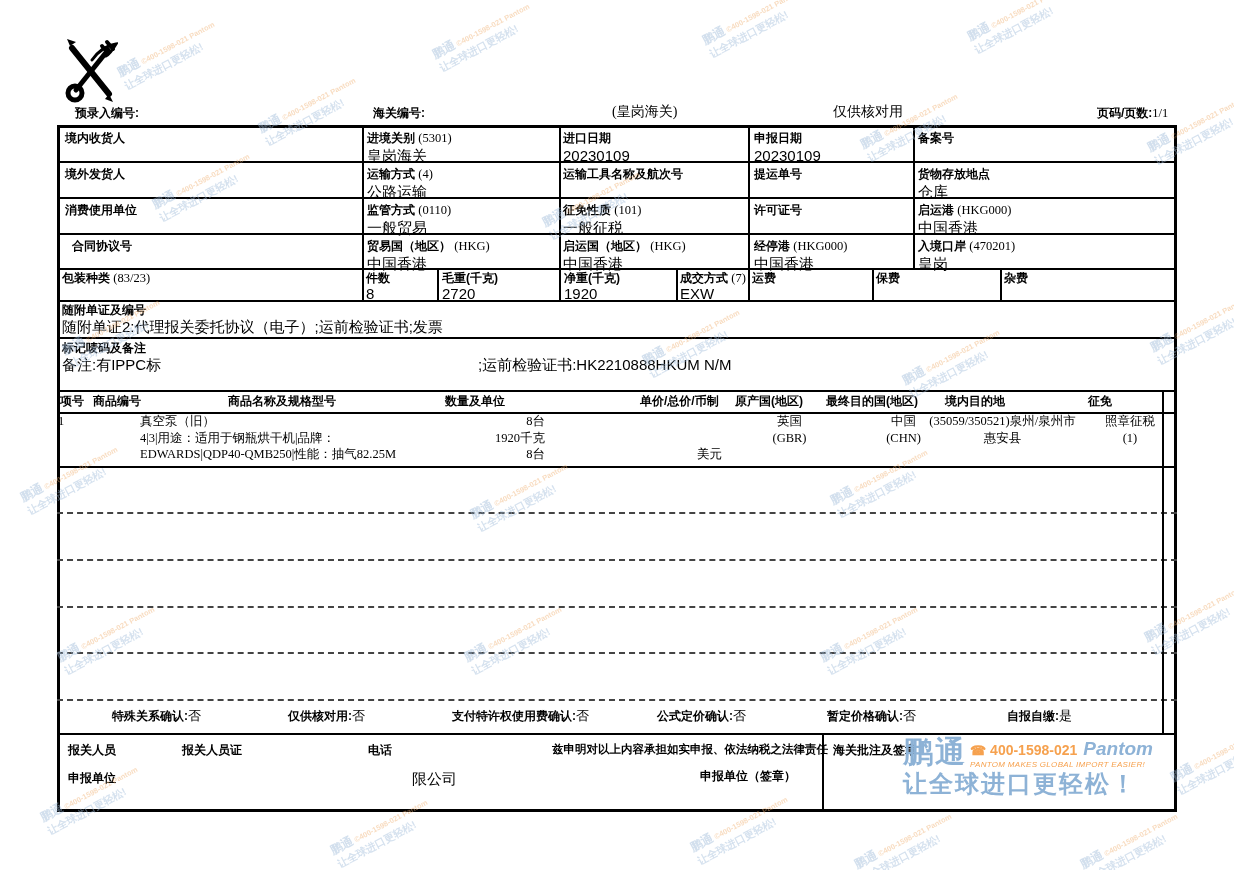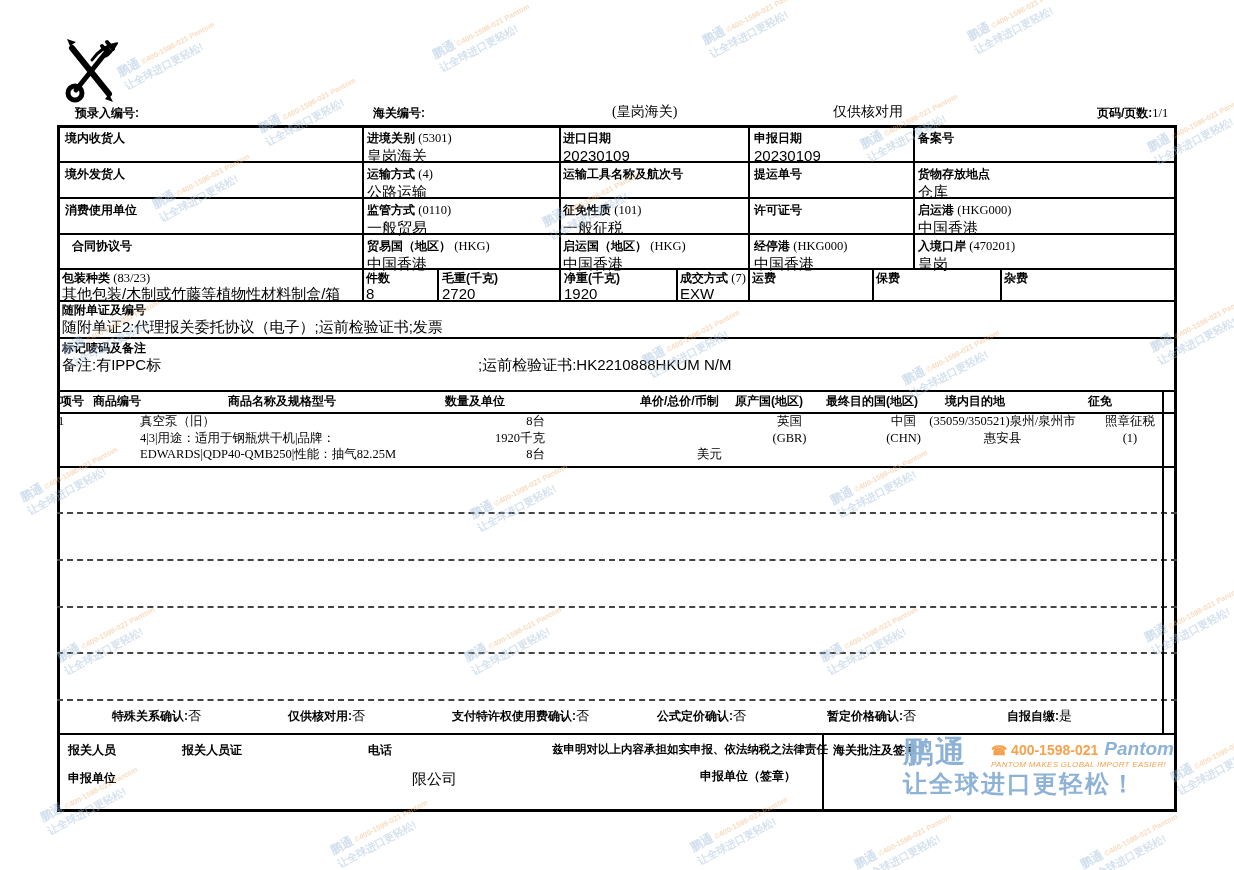--- a/index.html
+++ b/index.html
@@ -31,21 +31,21 @@
   .wm{position:absolute;transform:rotate(-28deg);opacity:.45;z-index:3;
       pointer-events:none;white-space:nowrap;line-height:12px;}
   .wm-cn{color:#9cb9d8;font-weight:700;font-size:12px;font-family:"Liberation Sans",sans-serif;}
   .wm-o{color:#f0b275;font-size:7.5px;font-weight:700;font-family:"Liberation Sans",sans-serif;}
   .wm-l2{color:#a3bedb;font-weight:700;font-size:10.5px;font-family:"Liberation Sans",sans-serif;}
   
   .logo{position:absolute;left:903px;top:737px;width:272px;z-index:4;
         font-family:"Liberation Sans",sans-serif;line-height:1;}
   .logo-row1{display:flex;align-items:flex-start;}
   .logo-cn{color:#8db2d6;font-weight:700;font-size:30px;letter-spacing:2px;}
-  .logo-mid{margin-left:24px;padding-top:2px;}
+  .logo-mid{margin-left:3px;padding-top:2px;}
   .logo-phone{color:#f6a14e;font-weight:700;font-size:14px;}
   .logo-phone .ph-ic{font-size:13px;}
   .logo-en{color:#8db2d6;font-weight:700;font-size:19px;font-style:italic;margin-left:6px;}
   .logo-slogan-en{color:#f6a14e;font-weight:400;font-size:8px;font-style:italic;
                   margin-top:3px;letter-spacing:.3px;}
   .logo-slogan-cn{color:#8db2d6;font-weight:700;font-size:24px;letter-spacing:2px;margin-top:3px;}
 </style>
 </head>
 <body>
 
@@ -164,21 +164,20 @@
   <div class="lbl" style="left:367px;top:238px"><span>贸易国（地区）</span> <span class="code">(HKG)</span></div>
   <div class="val" style="left:367px;top:255px">中国香港</div>
   <div class="lbl" style="left:563px;top:238px"><span>启运国（地区）</span> <span class="code">(HKG)</span></div>
   <div class="val" style="left:563px;top:255px">中国香港</div>
   <div class="lbl" style="left:754px;top:238px"><span>经停港</span> <span class="code">(HKG000)</span></div>
   <div class="val" style="left:754px;top:255px">中国香港</div>
   <div class="lbl" style="left:918px;top:238px"><span>入境口岸</span> <span class="code">(470201)</span></div>
   <div class="val" style="left:918px;top:255px">皇岗</div>
 
   <div class="lbl" style="left:62px;top:270px"><span>包装种类</span> <span class="code">(83/23)</span></div>
-  <div class="val" style="left:62px;top:285px">其他包装/木制或竹藤等植物性材料制盒/箱</div>
   <div class="lbl" style="left:366px;top:270px">件数</div>
   <div class="val" style="left:366px;top:285px">8</div>
   <div class="lbl" style="left:442px;top:270px">毛重(千克)</div>
   <div class="val" style="left:442px;top:285px">2720</div>
   <div class="lbl" style="left:564px;top:270px">净重(千克)</div>
   <div class="val" style="left:564px;top:285px">1920</div>
   <div class="lbl" style="left:680px;top:270px"><span>成交方式</span> <span class="code">(7)</span></div>
   <div class="val" style="left:680px;top:285px">EXW</div>
   <div class="lbl" style="left:752px;top:270px">运费</div>
   <div class="lbl" style="left:876px;top:270px">保费</div>

